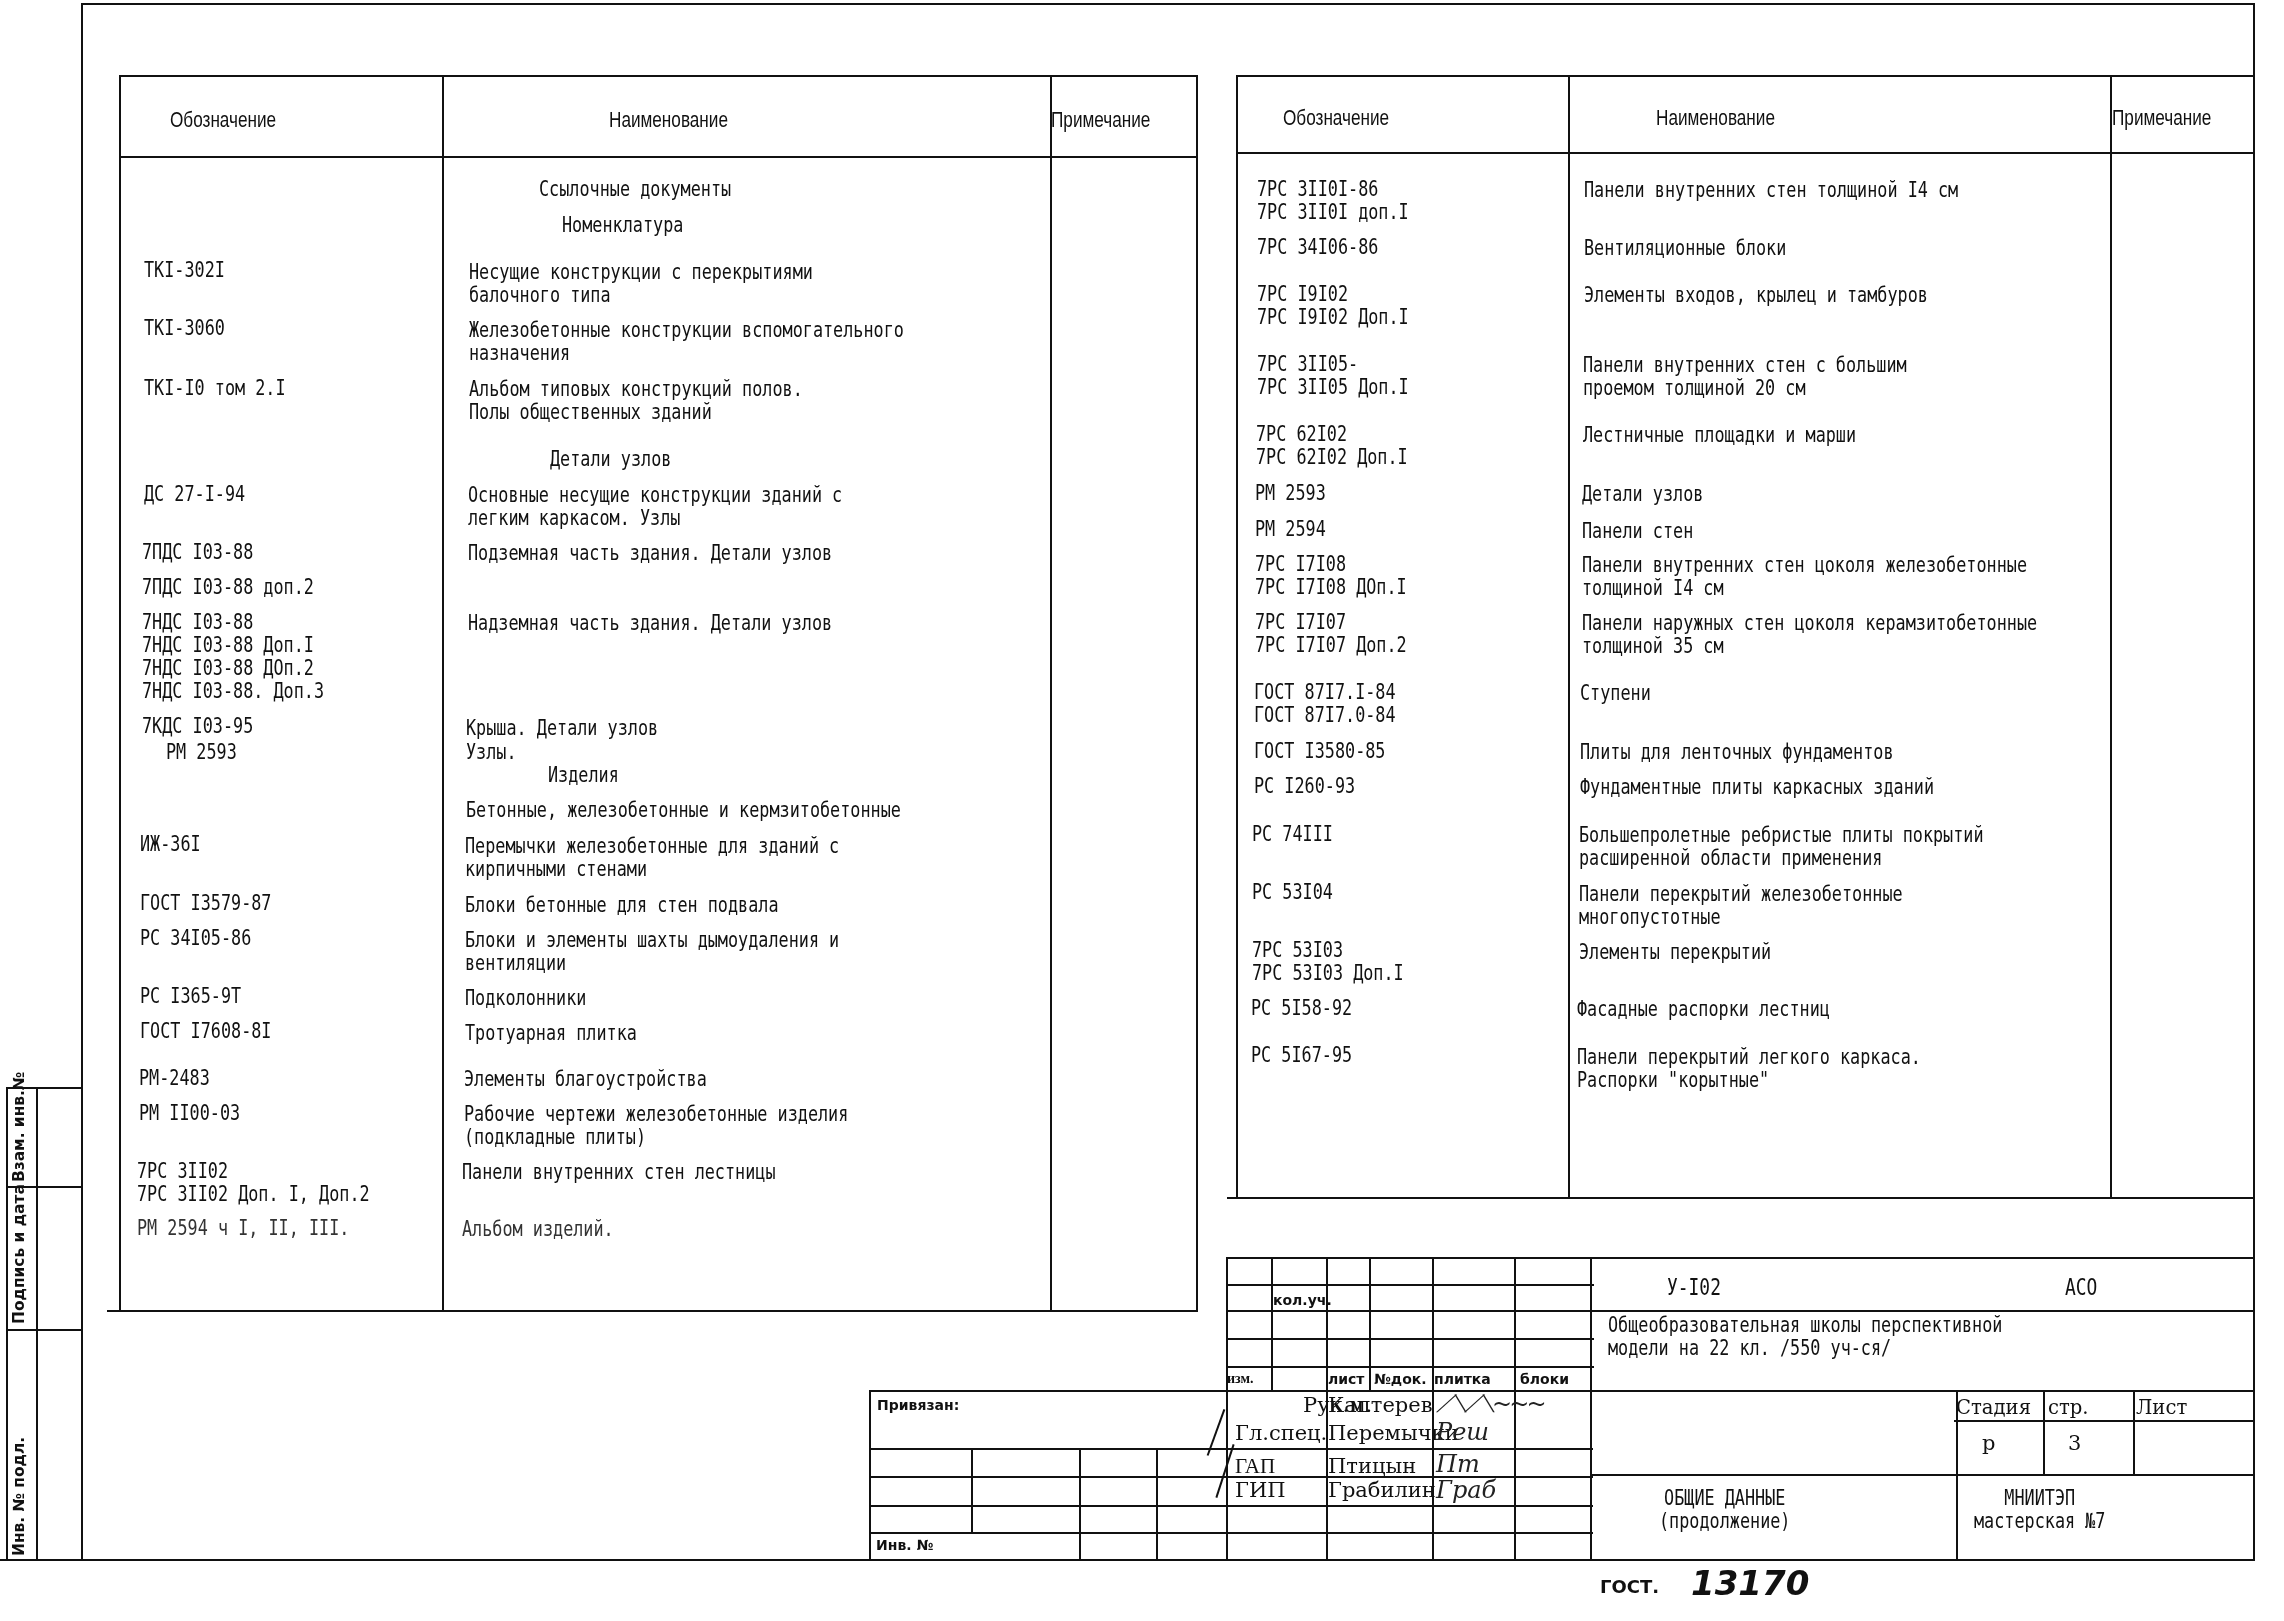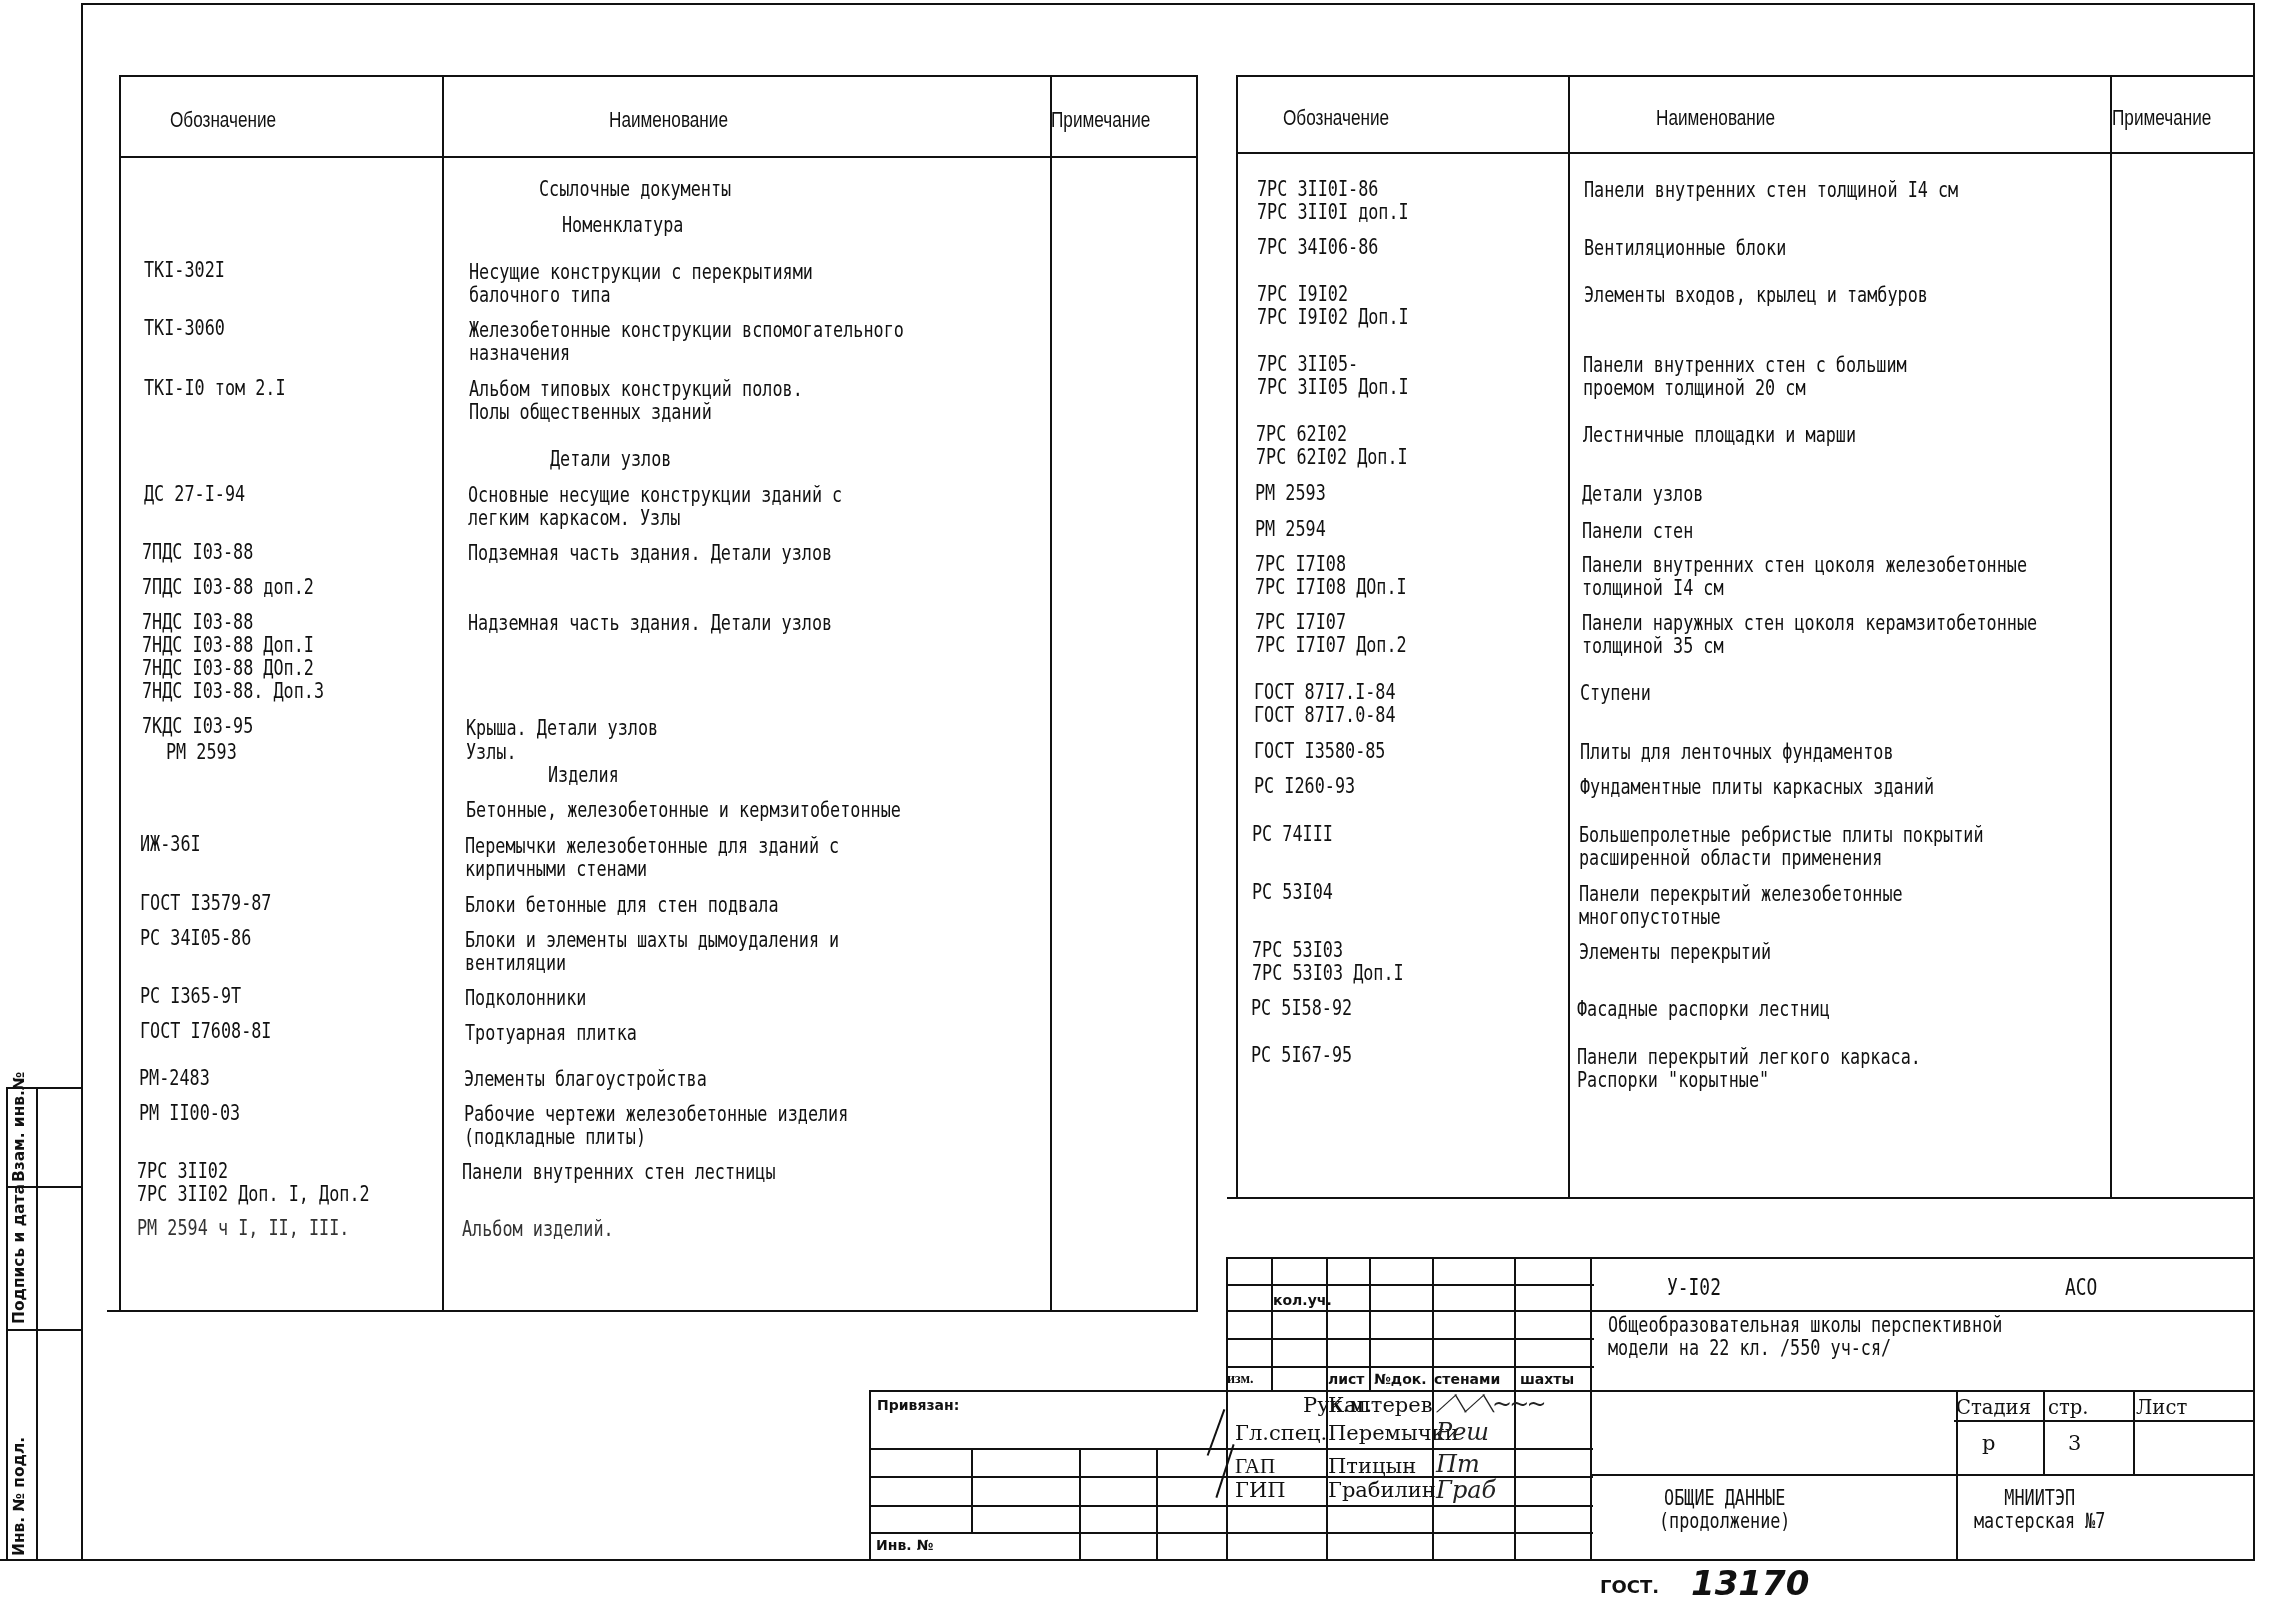--- a/index.html
+++ b/index.html
@@ -242,22 +242,22 @@
   <div class="line-v" style="left:1156px; top:1448px; height:113px;"></div>
   <div class="stamp" style="left:877px; top:1397px;">Привязан:</div>
   <div class="stamp" style="left:876px; top:1537px;">Инв. №</div>
   <div class="abs" style="left:1215px; top:1408px; width:2.1px; height:49px; background:#111; transform:rotate(20deg);"></div>
   <div class="abs" style="left:1224px; top:1443px; width:2.1px; height:56px; background:#111; transform:rotate(18deg);"></div>
 
   <div class="stamp" style="left:1227px; top:1371px;font-family:Liberation Serif, serif;">изм.</div>
   <div class="stamp" style="left:1273px; top:1292px;">кол.уч.</div>
   <div class="stamp" style="left:1328px; top:1371px;">лист</div>
   <div class="stamp" style="left:1374px; top:1371px;">№док.</div>
-  <div class="stamp" style="left:1434px; top:1371px;">стенами</div>
-  <div class="stamp" style="left:1520px; top:1371px;">шахты</div>
+  <div class="stamp" style="left:1434px; top:1371px;">плитка</div>
+  <div class="stamp" style="left:1520px; top:1371px;">блоки</div>
 
   <div class="txt serif" style="left:1303px; top:1394px; transform:none; font-family:'DejaVu Serif', serif;">Рук.м.</div>
   <div class="txt serif" style="left:1328px; top:1394px; transform:none; font-family:'DejaVu Serif', serif;">Каптерев</div>
   <div class="sig" style="left:1436px; top:1390px; letter-spacing:-2.8px;">⟋⟍⟋⟍~~~</div>
 
   <div class="txt serif" style="left:1235px; top:1422px; transform:none; font-family:'DejaVu Serif', serif;">Гл.спец.</div>
   <div class="txt serif" style="left:1328px; top:1422px; transform:none; font-family:'DejaVu Serif', serif;">Перемычки</div>
   <div class="sig" style="left:1436px; top:1418px;">Реш</div>
 
   <div class="txt serif" style="left:1235px; top:1455px; transform:none; font-family:Liberation Serif, serif;">ГАП</div>

